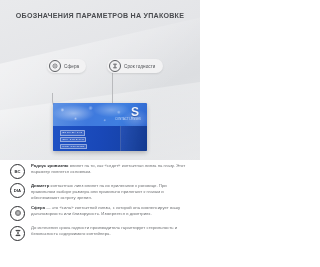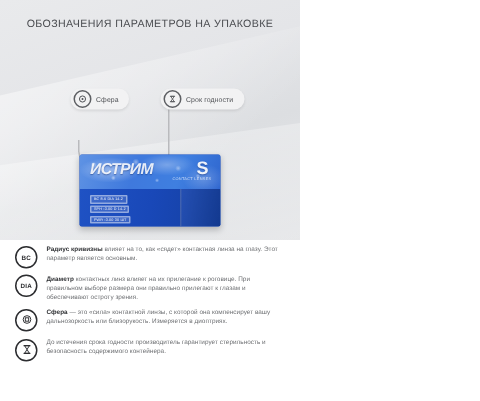--- a/index.html
+++ b/index.html
@@ -52,21 +52,21 @@
     pointer-events: none;
   }
 
   .hero-title {
     position: absolute;
     left: 0;
     top: 12px;
     width: 200px;
     text-align: center;
     font-size: 7.1px;
-    font-weight: normal;
+    font-weight: bold;
     letter-spacing: 0.25px;
     color: #4a4c50;
     white-space: nowrap;
   }
 
   
   .callout {
     position: absolute;
     display: flex;
     align-items: center;
@@ -318,21 +318,20 @@
           <line x1="2.6" y1="2" x2="7.4" y2="2" stroke="#4e5054" stroke-width="0.9" stroke-linecap="round"></line>
           <line x1="2.6" y1="8" x2="7.4" y2="8" stroke="#4e5054" stroke-width="0.9" stroke-linecap="round"></line>
         </svg>
       </span>
       <span class="callout-label">Срок годности</span>
     </div>
 
     <div class="package">
       <div class="pkg-top"></div>
       <div class="pkg-bubbles"></div>
-      <div class="pkg-brand">ИСТРИМ</div>
       <div class="pkg-brand-s">S</div>
       <div class="pkg-brand-sub">CONTACT LENSES</div>
       <div class="pkg-seam"></div>
       <div class="pkg-bottom"></div>
       <div class="pkg-rightpanel"></div>
       <div class="pkg-specs">
         <div class="pkg-spec-row">
           <span class="pkg-spec-chip">BC 8.6  DIA 14.2</span>
         </div>
         <div class="pkg-spec-row">

